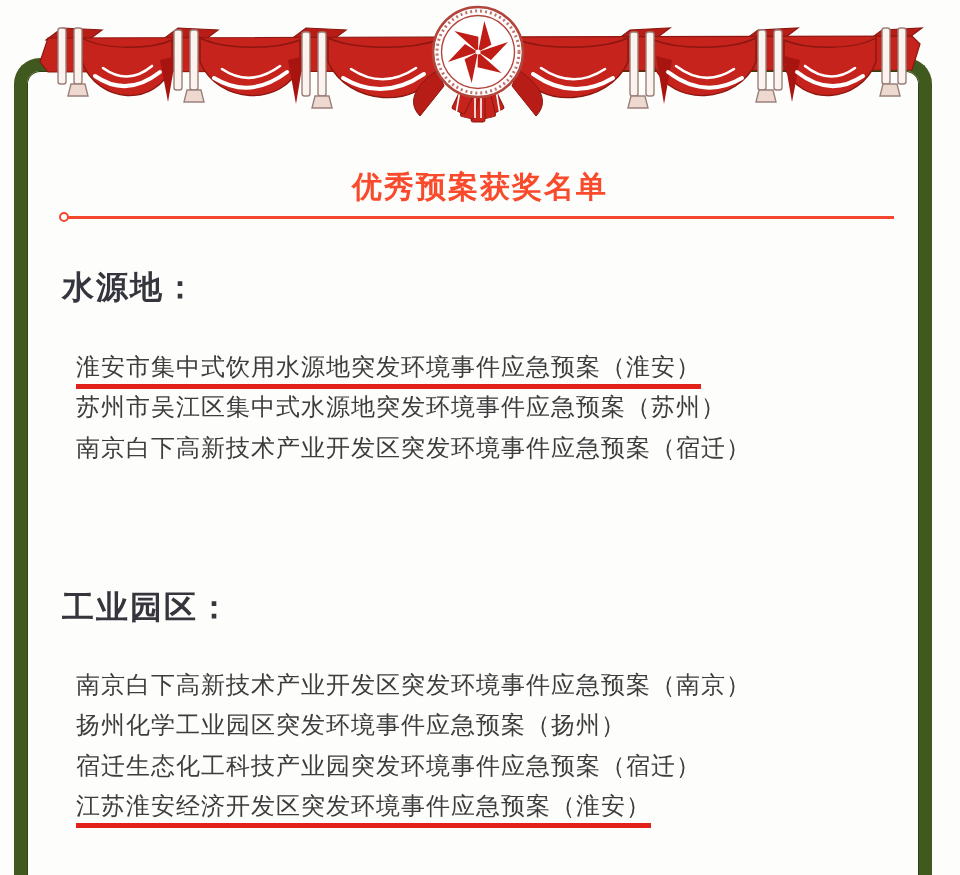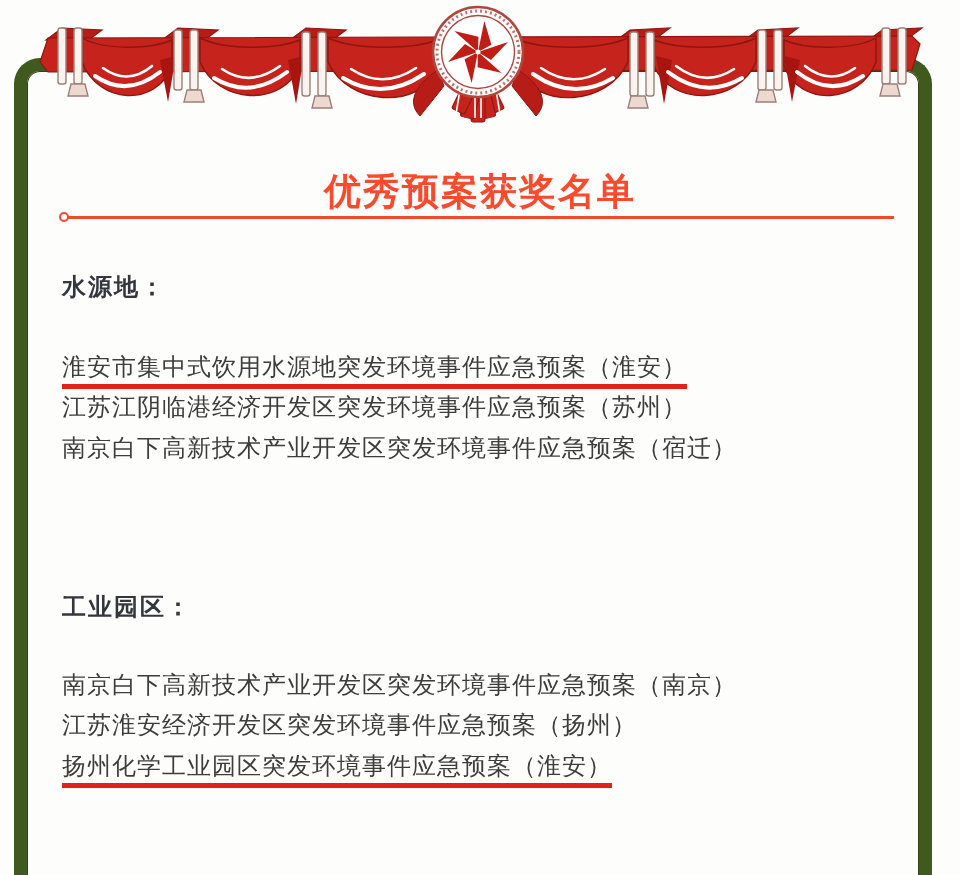--- a/index.html
+++ b/index.html
@@ -27,52 +27,52 @@
     z-index:1;
   }
   
   .banner{
     position:absolute;left:0;top:0;width:960px;height:132px;z-index:3;
   }
   
   .title{
     position:absolute;left:0;top:167px;width:100%;
     margin:0;text-align:center;z-index:2;
-    font-size:37px;font-weight:700;letter-spacing:2px;
+    font-size:30px;font-weight:700;letter-spacing:2px;
     color:#fa4a2c;
   }
   
   .divider{
     position:absolute;left:63px;top:216px;width:831px;height:3px;
     background:#f4482e;z-index:2;
   }
   .divider .ring{
     position:absolute;left:-4px;top:-4px;
     width:6px;height:6px;border:2.5px solid #f4482e;border-radius:50%;
     background:#ffffff;display:block;
   }
   .sec-heading{
     position:absolute;left:62px;margin:0;z-index:2;
-    font-size:24px;font-weight:700;letter-spacing:2px;
+    font-size:32px;font-weight:700;letter-spacing:2px;
     color:#35353d;line-height:30px;
   }
   #sec1-heading{top:272px;}
   #sec2-heading{top:592px;}
   .award-list{
     position:absolute;left:62px;right:40px;margin:0;padding:0;
     list-style:none;z-index:2;
   }
   #sec1-list{top:347px;}
   #sec2-list{top:665px;}
   .award-list li{
     height:40.4px;line-height:40.4px;
     font-size:24px;letter-spacing:1px;color:#3d3d3d;
     white-space:nowrap;
   }
-  .award-list li span{display:inline-block;line-height:31px;}
+  .award-list li span{display:inline-block;line-height:31px;margin-left:14px;}
   .award-list li span.u{
     border-bottom:5px solid #e2211a;
     padding-bottom:1px;
   }
 </style>
 </head>
 <body>
 
 <div id="page">
 
@@ -187,25 +187,26 @@
   <h1 class="title">优秀预案获奖名单</h1>
 
   <div class="divider">
     <span class="ring"></span>
   </div>
 
   <h2 class="sec-heading" id="sec1-heading">水源地：</h2>
 
   <ul class="award-list" id="sec1-list">
     <li><span class="u">淮安市集中式饮用水源地突发环境事件应急预案（淮安）</span></li>
-    <li><span>江苏江阴临港经济开发区突发环境事件应急预案（苏州）</span></li>
+    <li><span>苏州市吴江区集中式水源地突发环境事件应急预案（苏州）</span></li>
     <li><span>南京白下高新技术产业开发区突发环境事件应急预案（宿迁）</span></li>
   </ul>
 
   <h2 class="sec-heading" id="sec2-heading">工业园区：</h2>
 
   <ul class="award-list" id="sec2-list">
     <li><span>南京白下高新技术产业开发区突发环境事件应急预案（南京）</span></li>
-    <li><span>江苏淮安经济开发区突发环境事件应急预案（扬州）</span></li>
-    <li><span class="u">扬州化学工业园区突发环境事件应急预案（淮安）</span></li>
+    <li><span>扬州化学工业园区突发环境事件应急预案（扬州）</span></li>
+    <li><span>宿迁生态化工科技产业园突发环境事件应急预案（宿迁）</span></li>
+    <li><span class="u">江苏淮安经济开发区突发环境事件应急预案（淮安）</span></li>
   </ul>
 
 </div>
 
 </body></html>

